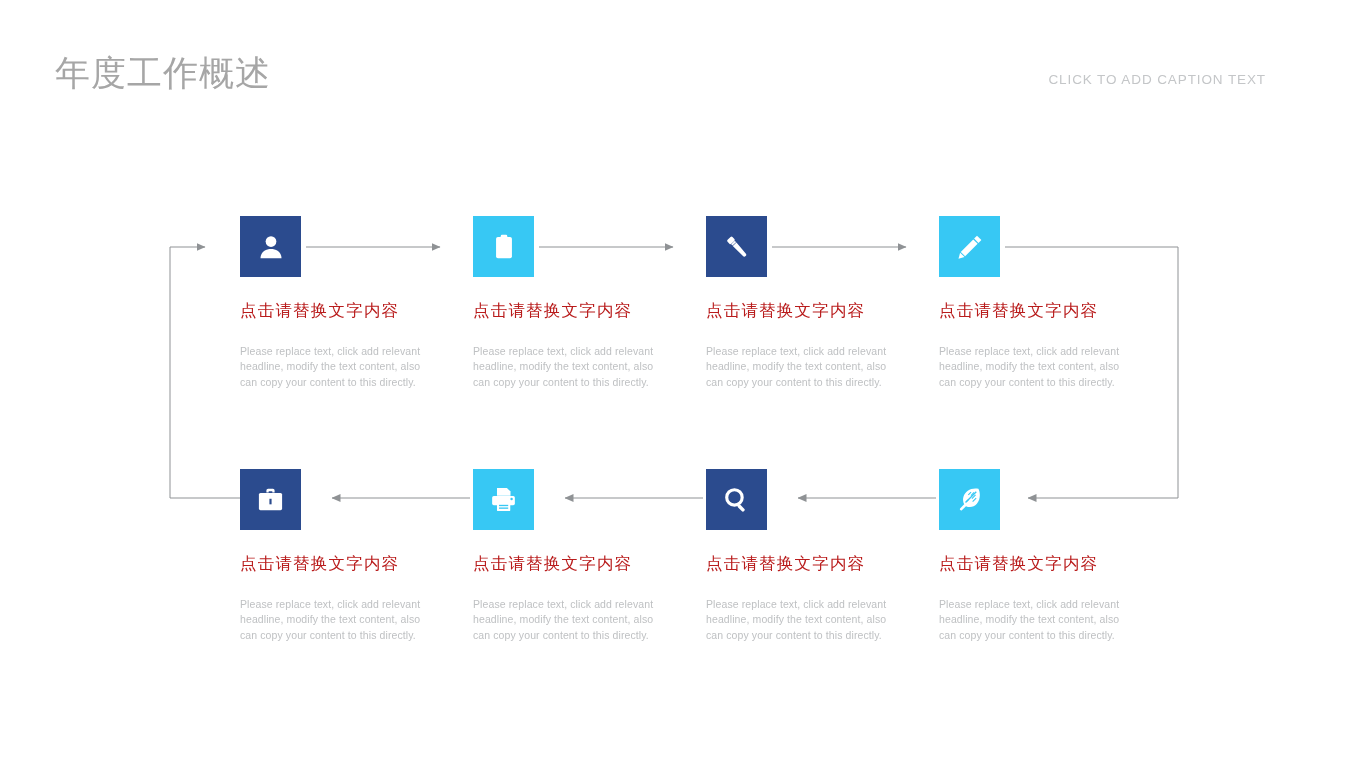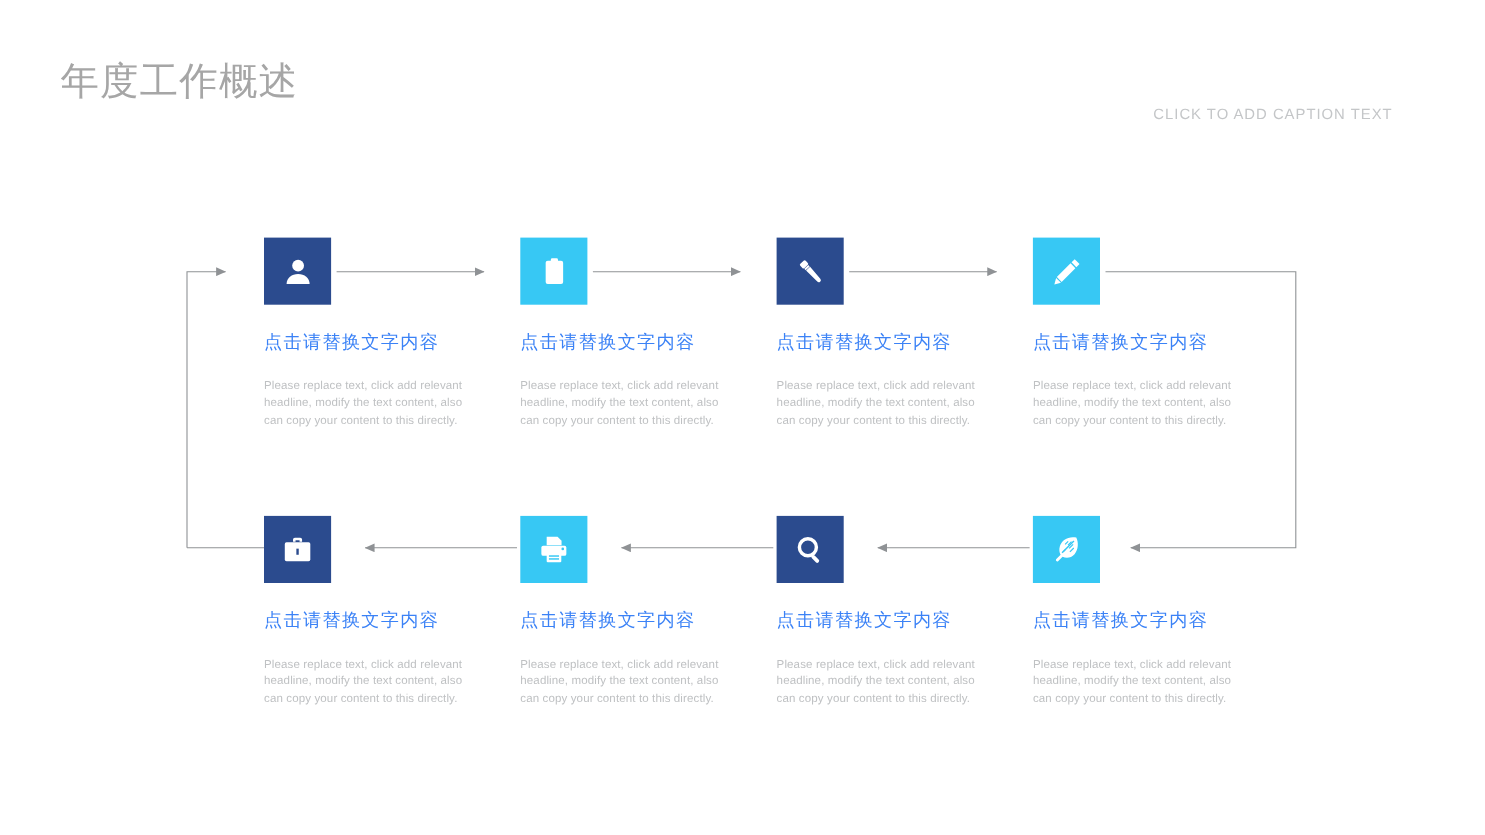--- a/index.html
+++ b/index.html
@@ -26,21 +26,20 @@
     font-weight: 400;
     white-space: nowrap;
   }
   #caption-text {
     position: absolute;
     right: 84px; top: 72px;
     font-size: 13.5px;
     color: #c4c6c8;
     letter-spacing: 0.9px;
     white-space: nowrap;
-    margin-top: 24px;
   }
 
   
   #flow-svg {
     position: absolute;
     left: 0; top: 0;
     width: 1350px; height: 759px;
     pointer-events: none;
   }
 
@@ -53,21 +52,21 @@
     width: 61px; height: 61px;
     display: flex;
     align-items: center;
     justify-content: center;
     margin-left: 0;
   }
   .node-icon svg { display: block; }
   .node-title {
     margin-top: 23px;
     font-size: 16.5px;
-    color: #3b82f6;
+    color: #b91c1c;
     letter-spacing: 1.2px;
     white-space: nowrap;
   }
   .node-desc {
     margin-top: 22px;
     font-size: 10.5px;
     line-height: 15.3px;
     color: #bfc1c3;
     width: 190px;
     letter-spacing: 0.1px;

